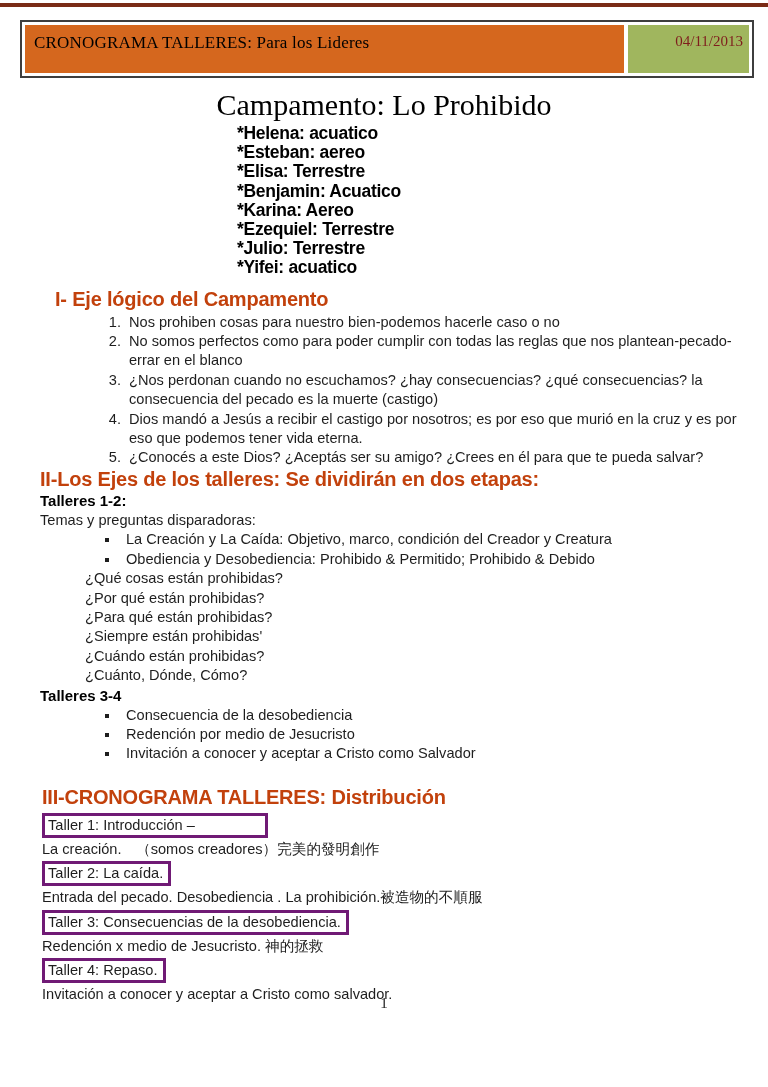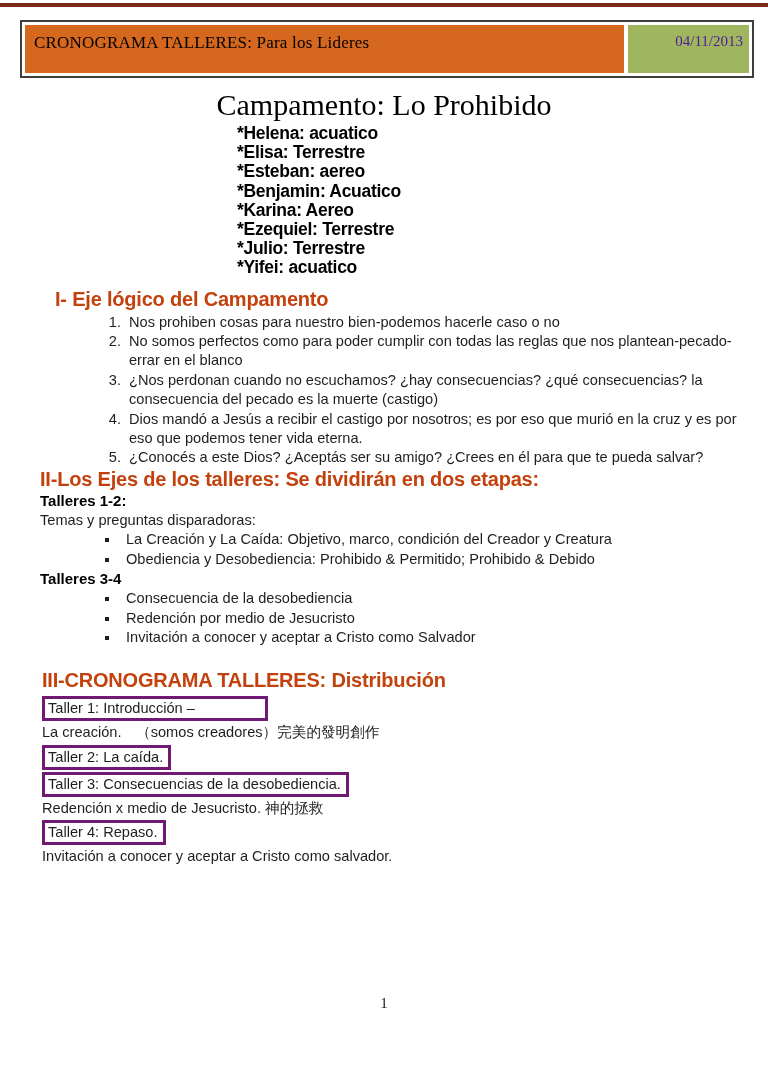--- a/index.html
+++ b/index.html
@@ -21,21 +21,21 @@
     background:#d5671e;flex:1;display:flex;align-items:flex-start;
     padding:8px 0 0 9px;
   }
   .header-orange span{
     font-family:"Liberation Serif", serif;font-size:17px;color:#000000;letter-spacing:.2px;
   }
   .header-green{
     background:#a0b65e;width:115px;display:flex;justify-content:flex-end;align-items:flex-start;
     padding:8px 6px 0 0;
   }
-  .header-green span{font-family:"Liberation Serif", serif;font-size:15px;color:#4c1d95;}
+  .header-green span{font-family:"Liberation Serif", serif;font-size:15px;color:#7f1d1d;}
   .doc-title{
     margin:16px 0 2px 0;text-align:center;
     font-family:"Liberation Serif", serif;font-weight:normal;
     font-size:30px;color:#000;
   }
   .assignments{margin-left:237px;line-height:19.2px;}
   .assignments div{
     font-weight:bold;font-size:17.5px;letter-spacing:-0.3px;color:#000;
   }
   .h-sec{
@@ -84,22 +84,22 @@
       <span>04/11/2013</span>
     </div>
   </div>
 
   <div style="height:72px"></div>
 
   <h1 class="doc-title">Campamento: Lo Prohibido</h1>
 
   <div class="assignments">
     <div>*Helena: acuatico</div>
+    <div>*Esteban: aereo</div>
     <div>*Elisa: Terrestre</div>
-    <div>*Esteban: aereo</div>
     <div>*Benjamin: Acuatico</div>
     <div>*Karina: Aereo</div>
     <div>*Ezequiel: Terrestre</div>
     <div>*Julio: Terrestre</div>
     <div>*Yifei: acuatico</div>
   </div>
 
   <h2 class="h-sec h-one">I- Eje lógico del Campamento</h2>
 
   <ol class="logic body-15">
@@ -113,39 +113,48 @@
   <h2 class="h-sec h-two">II-Los Ejes de los talleres: Se dividirán en dos etapas:</h2>
 
   <div class="bold-sub">Talleres 1-2:</div>
   <div class="body-15 intro-line">Temas y preguntas disparadoras:</div>
 
   <ul class="sq body-15">
     <li>La Creación y La Caída: Objetivo, marco, condición del Creador y Creatura</li>
     <li>Obediencia y Desobediencia: Prohibido &amp; Permitido; Prohibido &amp; Debido</li>
   </ul>
 
+  <div class="questions body-15">
+    <div>¿Qué cosas están prohibidas?</div>
+    <div>¿Por qué están prohibidas?</div>
+    <div>¿Para qué están prohibidas?</div>
+    <div>¿Siempre están prohibidas'</div>
+    <div>¿Cuándo están prohibidas?</div>
+    <div>¿Cuánto, Dónde, Cómo?</div>
+  </div>
 
   <div class="bold-sub">Talleres 3-4</div>
 
   <ul class="sq body-15">
     <li>Consecuencia de la desobediencia</li>
     <li>Redención por medio de Jesucristo</li>
     <li>Invitación a conocer y aceptar a Cristo como Salvador</li>
   </ul>
 
   <h2 class="h-sec h-three">III-CRONOGRAMA TALLERES: Distribución</h2>
 
   <div class="rows">
     <div class="row-line">
       <span class="boxed wide">Taller 1: Introducción –</span>
     </div>
     <div class="row-line">La creación.　（somos creadores）完美的發明創作</div>
     <div class="row-line">
       <span class="boxed">Taller 2: La caída.</span>
     </div>
+    <div class="row-line">Entrada del pecado. Desobediencia . La prohibición.被造物的不順服</div>
     <div class="row-line">
       <span class="boxed">Taller 3: Consecuencias de la desobediencia.</span>
     </div>
     <div class="row-line">Redención x medio de Jesucristo.  神的拯救</div>
     <div class="row-line">
       <span class="boxed">Taller 4: Repaso.</span>
     </div>
     <div class="row-line">Invitación a conocer y aceptar a Cristo como salvador.</div>
   </div>
 

